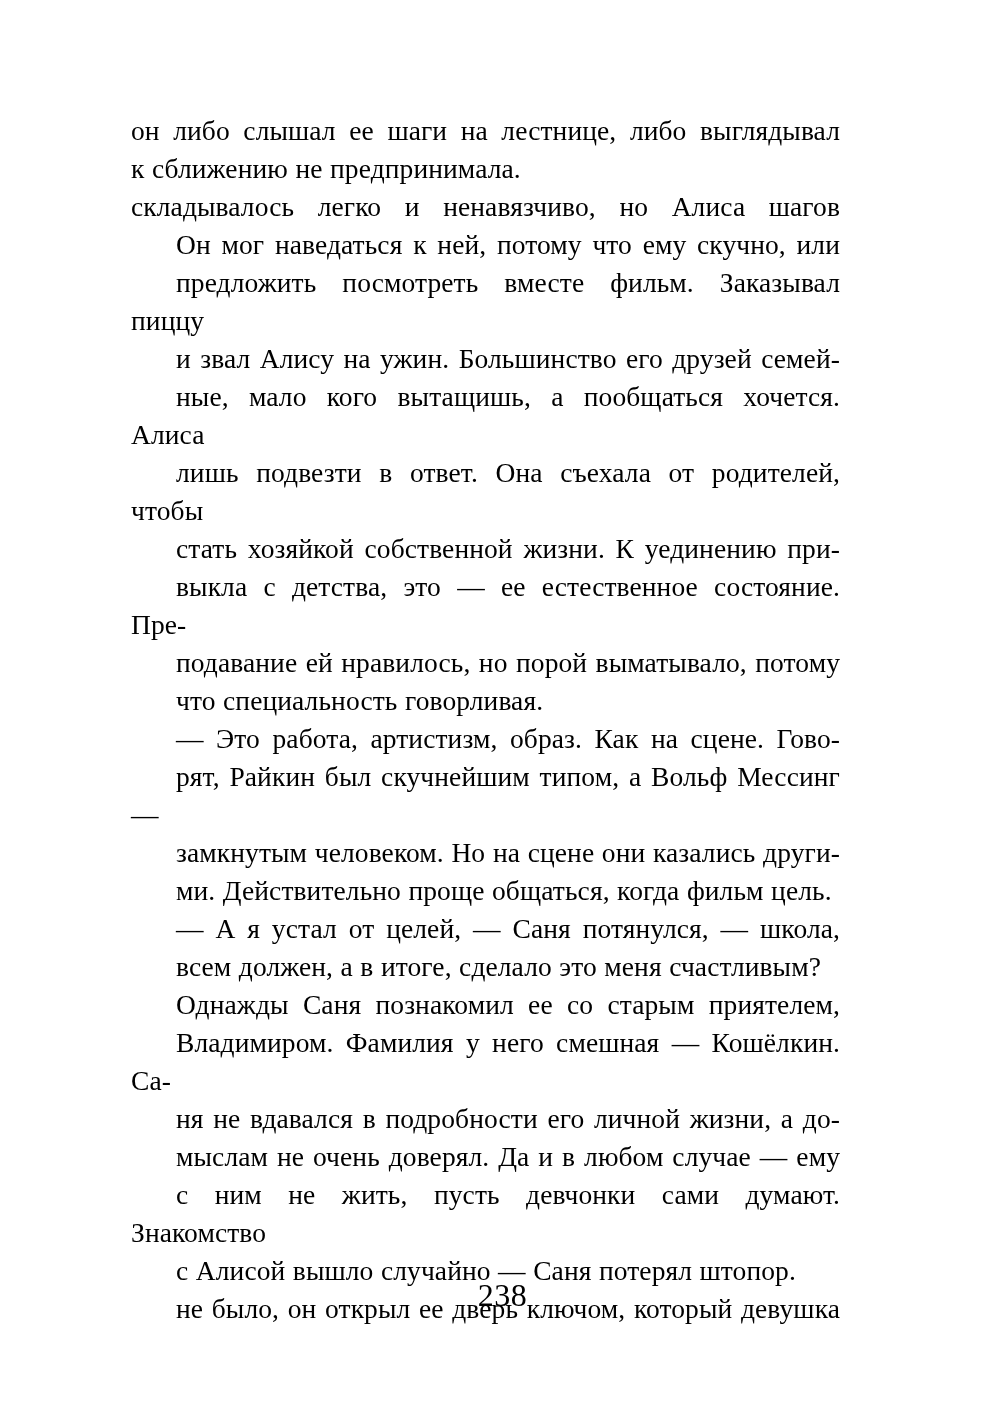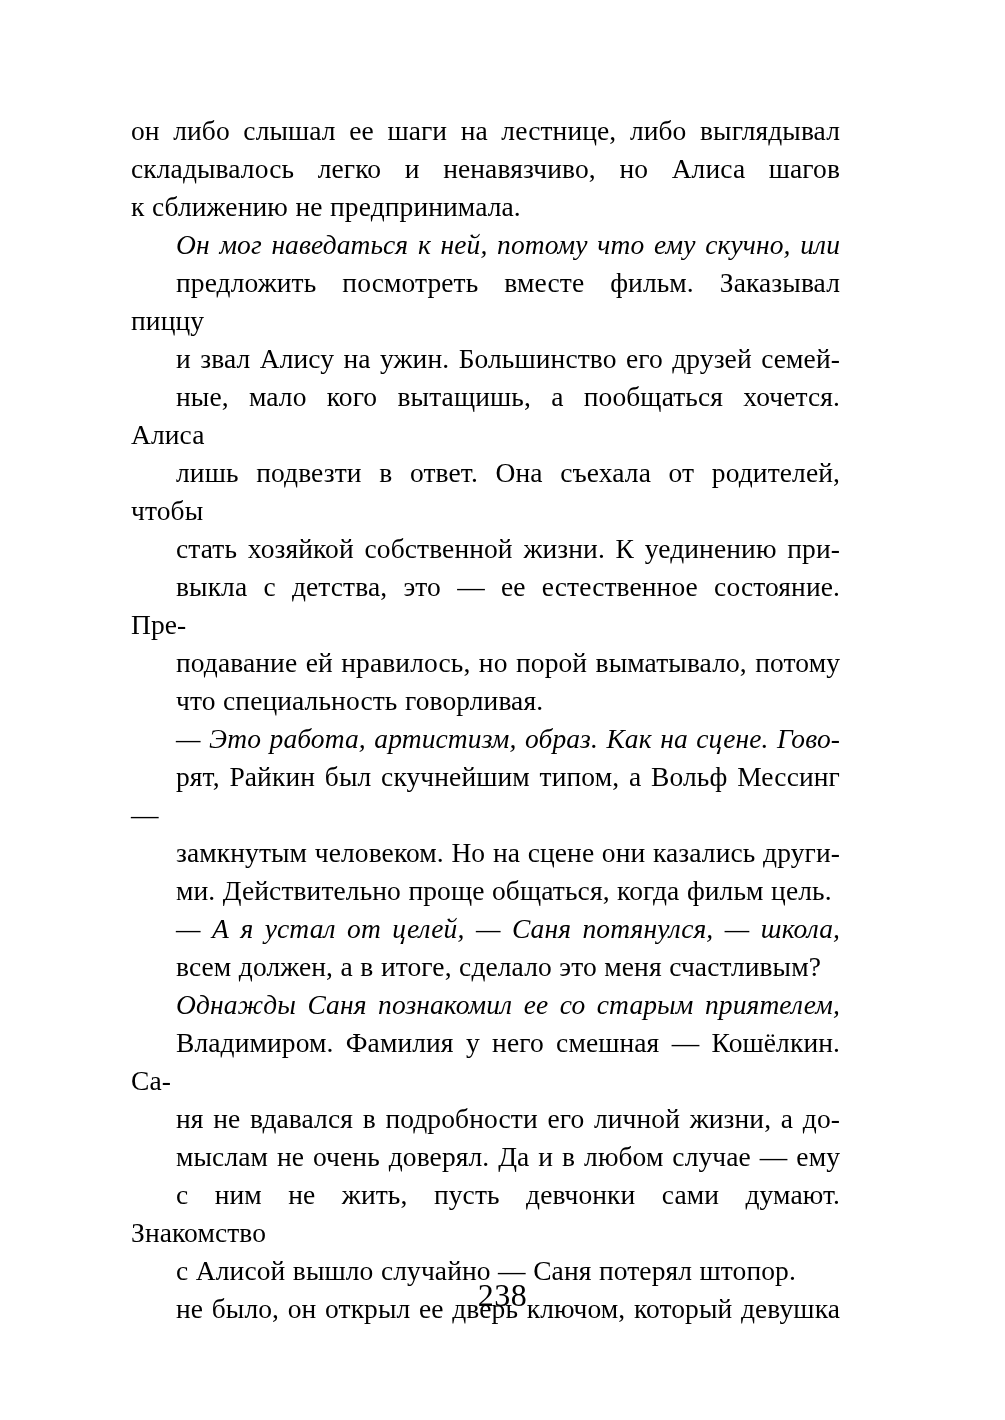--- a/index.html
+++ b/index.html
@@ -44,42 +44,41 @@
     display: block;
     text-align: justify;
     text-align-last: justify;
     white-space: pre-wrap;
   }
   .line.last {
     text-align-last: left;
   }
   .line.indent {
     text-indent: 45px;
-    font-style: italic;
   }
   #page-number {
     position: absolute;
     left: 0;
     right: 0;
     top: 1278px;
     text-align: center;
     font-size: 32px;
     line-height: 34px;
     letter-spacing: 0.5px;
   }
 </style>
 </head>
 <body style="background: rgb(255, 255, 255);">
 
 <div id="page" style="background: rgb(255, 255, 255); color: rgb(0, 0, 0);">
   <div id="text-block">
       <p class="para">
         <span class="line">он либо слышал ее шаги на лестнице, либо выглядывал</span>
+        <span class="line last">к сближению не предпринимала.</span>
         <span class="line">складывалось легко и ненавязчиво, но Алиса шагов</span>
-        <span class="line last">к сближению не предпринимала.</span>
       </p>
       <p class="para indent">
         <span class="line indent">Он мог наведаться к ней, потому что ему скучно, или</span>
         <span class="line">предложить посмотреть вместе фильм. Заказывал пиццу</span>
         <span class="line">и звал Алису на ужин. Большинство его друзей семей-</span>
         <span class="line">ные, мало кого вытащишь, а пообщаться хочется. Алиса</span>
         <span class="line">лишь подвезти в ответ. Она съехала от родителей, чтобы</span>
         <span class="line">стать хозяйкой собственной жизни. К уединению при-</span>
         <span class="line">выкла с детства, это — ее естественное состояние. Пре-</span>
         <span class="line">подавание ей нравилось, но порой выматывало, потому</span>

